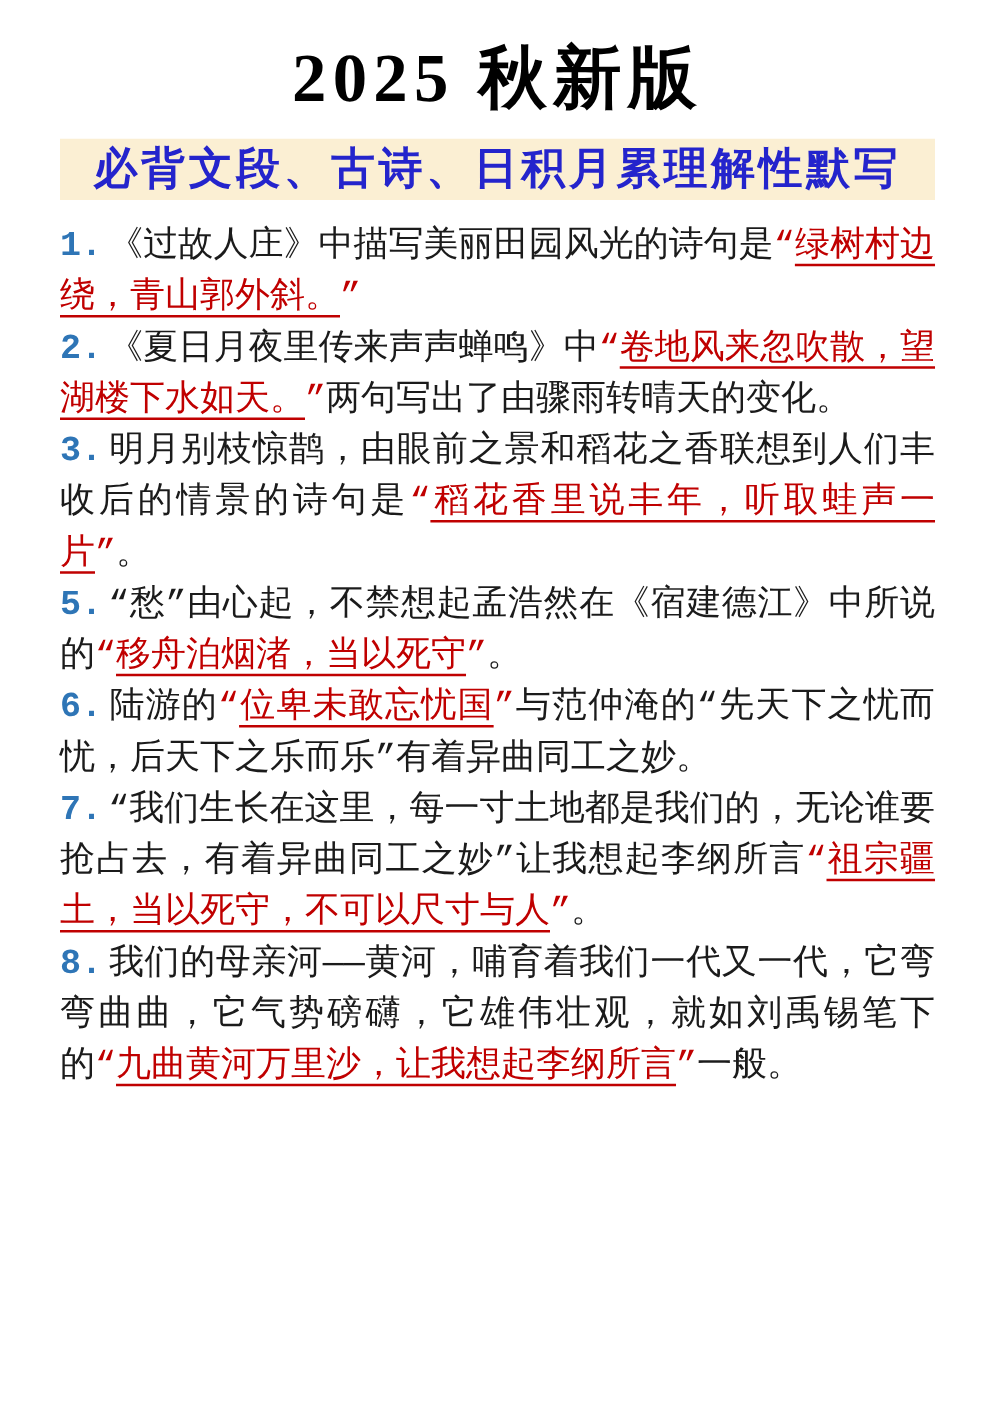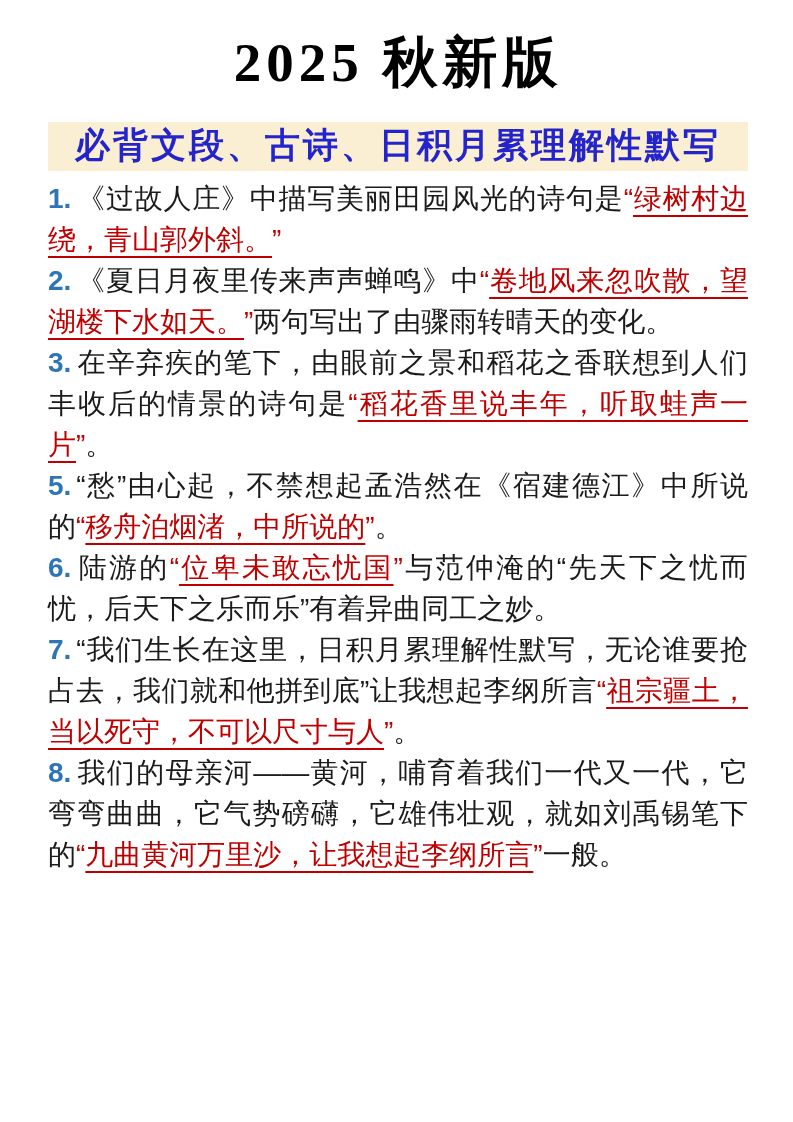--- a/index.html
+++ b/index.html
@@ -26,36 +26,37 @@
     font-weight: bold;
     color: var(--title-black, #000);
   }
   .title-line {
     font-size: 55px;
     line-height: 66px;
     letter-spacing: 5px;
     white-space: nowrap;
   }
   .banner {
-    margin-top: 26px;
+    margin-top: 15px;
     background: var(--banner-bg, #FBEFD3);
     text-align: center;
     padding: 5px 0 6px 0;
   }
   .banner-text {
     font-family: "Liberation Serif", serif;
     font-weight: bold;
     font-size: 35px;
     line-height: 38px;
     letter-spacing: 3px;
     color: var(--banner-blue, #2424CC);
     white-space: nowrap;
   }
   .items {
-    margin-top: 7px;
+    margin-top: 17px;
+    font-family: Liberation Mono, monospace;
   }
   .item {
     margin: 0;
     font-size: 28px;
     line-height: 41px;
     text-align: justify;
     color: var(--body-black, #1b1b1b);
     word-break: break-all;
   }
   .item .num {
@@ -84,19 +85,19 @@
     <div class="title-line">2025 秋新版</div>
   </div>
 
   <div class="banner">
     <span class="banner-text">必背文段、古诗、日积月累理解性默写</span>
   </div>
 
   <div class="items">
       <p class="item"><span class="num">1.</span><span class="seg-t">《过故人庄》中描写美丽田园风光的诗句是</span><span class="seg-q">“</span><span class="seg-a">绿树村边绕，青山郭外斜。</span><span class="seg-q">”</span></p>
       <p class="item"><span class="num">2.</span><span class="seg-t">《夏日月夜里传来声声蝉鸣》中</span><span class="seg-q">“</span><span class="seg-a">卷地风来忽吹散，望湖楼下水如天。</span><span class="seg-q">”</span><span class="seg-t">两句写出了由骤雨转晴天的变化。</span></p>
-      <p class="item"><span class="num">3.</span><span class="seg-t">在辛弃疾的笔下，由眼前之景和稻花之香联想到人们丰收后的情景的诗句是</span><span class="seg-q">“</span><span class="seg-a">稻花香里说丰年，听取蛙声一片</span><span class="seg-q">”</span><span class="seg-t">。</span></p>
-      <p class="item"><span class="num">5.</span><span class="seg-t">“愁”由心起，不禁想起孟浩然在《宿建德江》中所说的</span><span class="seg-q">“</span><span class="seg-a">移舟泊烟渚，中所说的</span><span class="seg-q">”</span><span class="seg-t">。</span></p>
+      <p class="item"><span class="num">3.</span><span class="seg-t">明月别枝惊鹊，由眼前之景和稻花之香联想到人们丰收后的情景的诗句是</span><span class="seg-q">“</span><span class="seg-a">稻花香里说丰年，听取蛙声一片</span><span class="seg-q">”</span><span class="seg-t">。</span></p>
+      <p class="item"><span class="num">5.</span><span class="seg-t">“愁”由心起，不禁想起孟浩然在《宿建德江》中所说的</span><span class="seg-q">“</span><span class="seg-a">移舟泊烟渚，当以死守</span><span class="seg-q">”</span><span class="seg-t">。</span></p>
       <p class="item"><span class="num">6.</span><span class="seg-t">陆游的</span><span class="seg-q">“</span><span class="seg-a">位卑未敢忘忧国</span><span class="seg-q">”</span><span class="seg-t">与范仲淹的“先天下之忧而忧，后天下之乐而乐”有着异曲同工之妙。</span></p>
-      <p class="item"><span class="num">7.</span><span class="seg-t">“我们生长在这里，日积月累理解性默写，无论谁要抢占去，我们就和他拼到底”让我想起李纲所言</span><span class="seg-q">“</span><span class="seg-a">祖宗疆土，当以死守，不可以尺寸与人</span><span class="seg-q">”</span><span class="seg-t">。</span></p>
+      <p class="item"><span class="num">7.</span><span class="seg-t">“我们生长在这里，每一寸土地都是我们的，无论谁要抢占去，有着异曲同工之妙”让我想起李纲所言</span><span class="seg-q">“</span><span class="seg-a">祖宗疆土，当以死守，不可以尺寸与人</span><span class="seg-q">”</span><span class="seg-t">。</span></p>
       <p class="item"><span class="num">8.</span><span class="seg-t">我们的母亲河——黄河，哺育着我们一代又一代，它弯弯曲曲，它气势磅礴，它雄伟壮观，就如刘禹锡笔下的</span><span class="seg-q">“</span><span class="seg-a">九曲黄河万里沙，让我想起李纲所言</span><span class="seg-q">”</span><span class="seg-t">一般。</span></p>
     </div>
 </div>
 
 </body></html>

